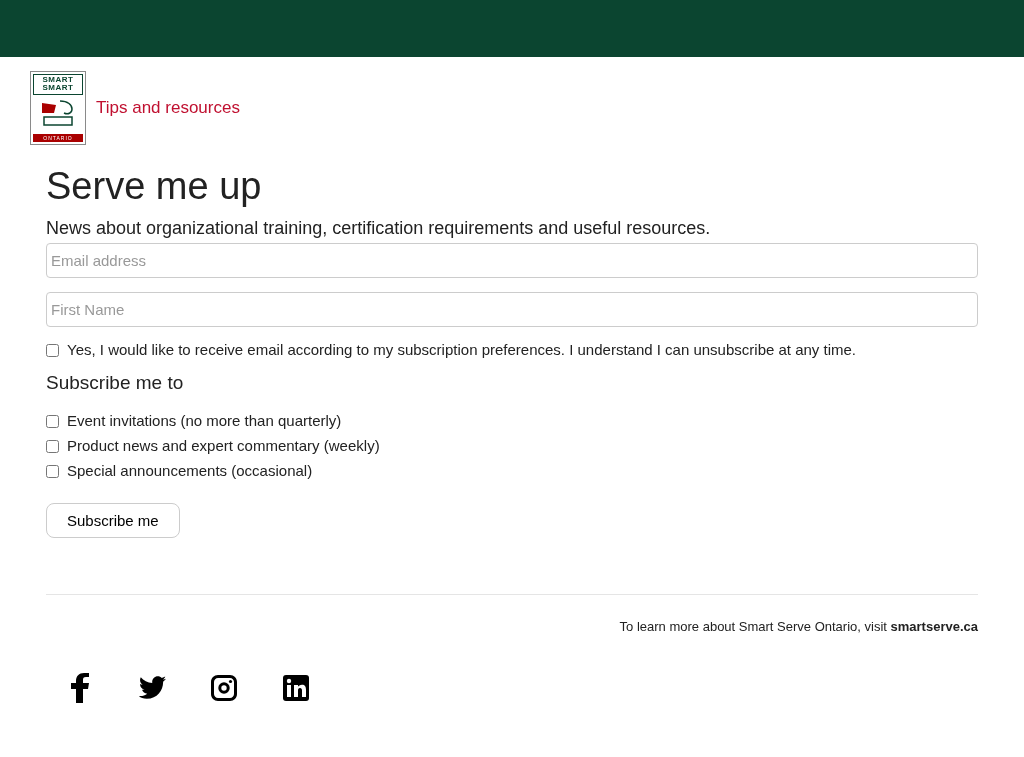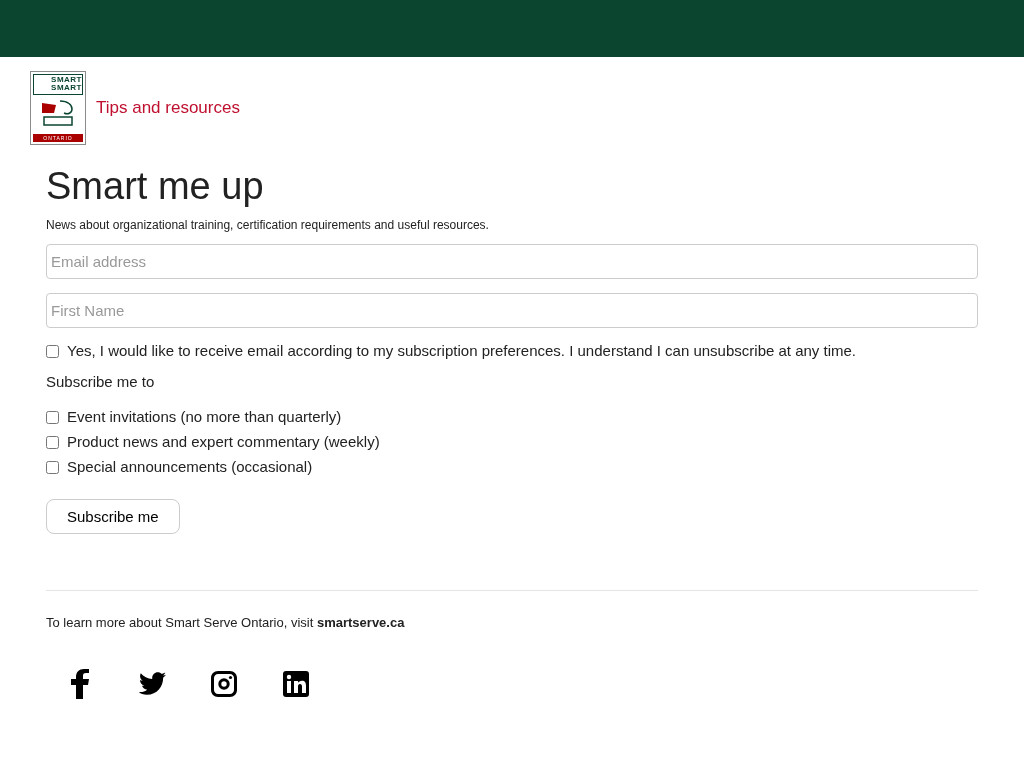--- a/index.html
+++ b/index.html
@@ -25,21 +25,21 @@
     height: 74px;
     border: 1px solid #8a8a8a;
     background: #fff;
     padding: 2px;
     display: flex;
     flex-direction: column;
     justify-content: space-between;
   }
   .logo-top {
     border: 1px solid #0b4530;
-    text-align: right;
+    text-align: center;
     font-size: 8px;
     font-weight: bold;
     color: #0b4530;
     line-height: 1.05;
     padding: 1px 0;
     letter-spacing: 0.5px;
   }
   .logo-mid {
     flex: 1;
     display: flex;
@@ -63,22 +63,22 @@
   }
   .content {
     padding: 20px 46px 40px 46px;
   }
   h1.page-title {
     font-size: 38px;
     font-weight: 400;
     margin-bottom: 10px;
   }
   .subtitle {
-    font-size: 12px;
-    margin-bottom: 12px;
+    font-size: 18px;
+    margin-bottom: 4px;
   }
   .text-input {
     width: 100%;
     font-size: 15px;
     padding: 8px 4px;
     border: 1px solid #ccc;
     border-radius: 4px;
     margin-bottom: 14px;
     color: #333;
   }
@@ -89,21 +89,21 @@
     gap: 8px;
     margin-bottom: 4px;
     font-size: 15px;
   }
   .check-row input[type=checkbox] {
     margin-top: 3px;
     width: 13px;
     height: 13px;
   }
   .section-label {
-    font-size: 15px;
+    font-size: 19px;
     margin: 14px 0 18px 0;
   }
   .options .check-row { margin-bottom: 8px; }
   .subscribe-btn {
     margin-top: 16px;
     background: #fff;
     border: 1px solid #ccc;
     border-radius: 8px;
     padding: 8px 20px;
     font-size: 15px;
@@ -111,20 +111,21 @@
     cursor: pointer;
   }
   .divider {
     border: none;
     border-top: 1px solid #e5e5e5;
     margin: 56px 0 24px 0;
   }
   .footer-text {
     font-size: 13px;
     margin-bottom: 40px;
+    text-align: right;
   }
   .footer-text .bold { font-weight: bold; }
   .social-row {
     display: flex;
     gap: 44px;
     padding-left: 20px;
     align-items: center;
   }
   .social-icon {
     width: 28px;
@@ -153,21 +154,21 @@
         <rect x="6" y="18" width="28" height="8" fill="none" stroke="#0b4530" stroke-width="1.5"></rect>
         <path d="M22 2 C30 2 34 6 34 10 C34 14 30 16 26 14" fill="none" stroke="#0b4530" stroke-width="1.5"></path>
       </svg>
     </div>
     <div class="logo-bottom">ONTARIO</div>
   </div>
   <div class="header-title">Tips and resources</div>
 </div>
 
 <div class="content">
-  <h1 class="page-title">Smart me up</h1>
+  <h1 class="page-title">Serve me up</h1>
   <p class="subtitle">News about organizational training, certification requirements and useful resources.</p>
 
   <input type="text" class="text-input" placeholder="Email address" style="">
 
   <input type="text" class="text-input" placeholder="First Name" style="">
 
   <label class="check-row">
     <input type="checkbox" style="">
     <span>Yes, I would like to receive email according to my subscription preferences. I understand I can unsubscribe at any time.</span>
   </label>

